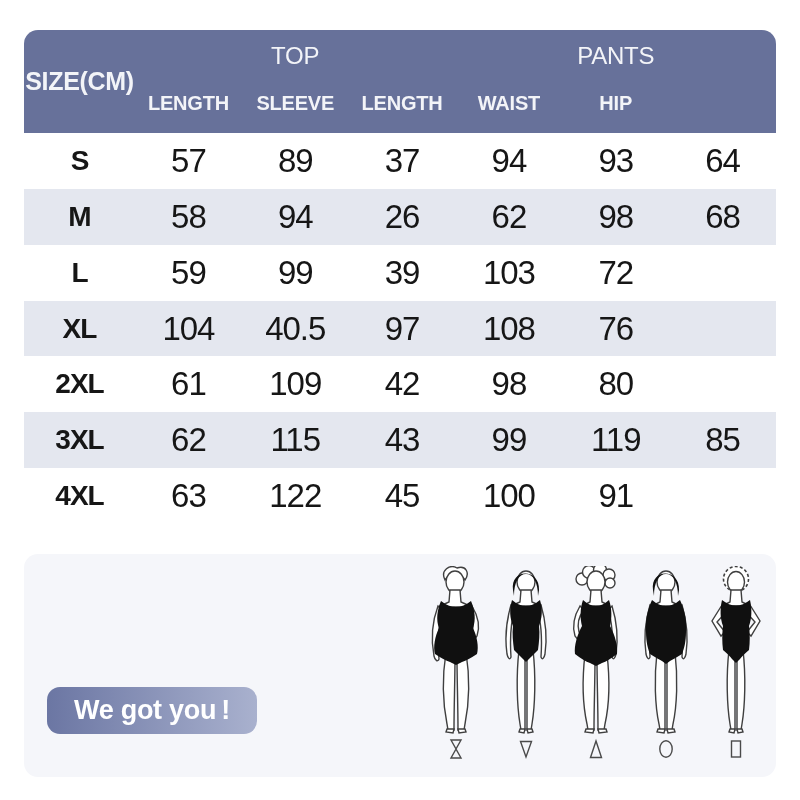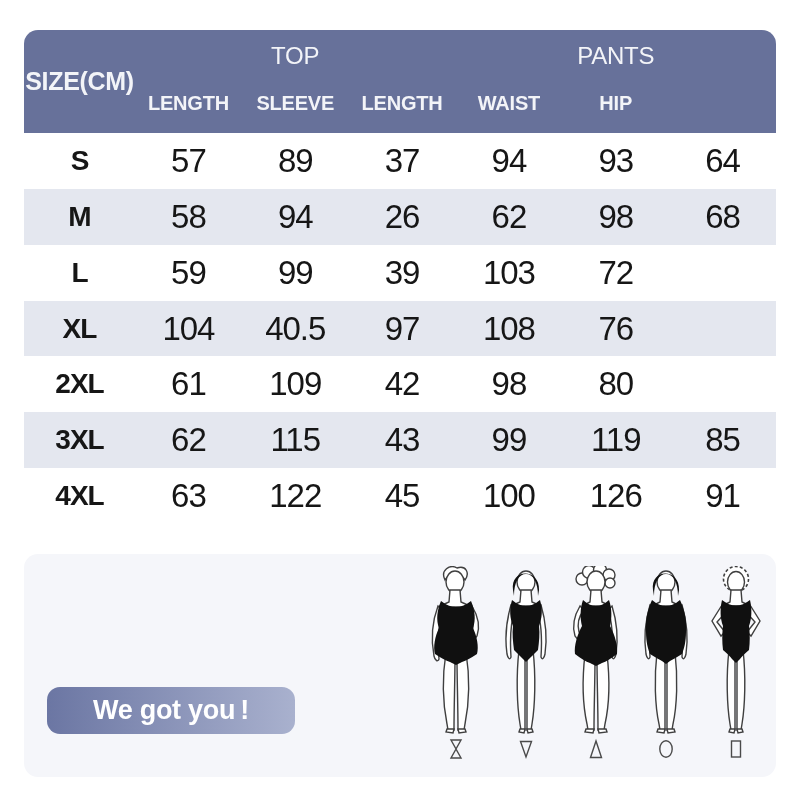--- a/index.html
+++ b/index.html
@@ -50,21 +50,21 @@
     position:absolute;left:24px;top:554px;width:752px;height:223px;
     background:var(--panel_bg);border-radius:14px;
   }
   .headline{
     position:absolute;left:24px;top:30px;
     font-size:31px;font-weight:bold;color:var(--headline_text);
     line-height:47px;letter-spacing:-0.3px;white-space:nowrap;
   }
   .cta{
     position:absolute;left:23px;top:133px;
-    width:248px;height:47px;border:none;border-radius:13px;
+    width:210px;height:47px;border:none;border-radius:13px;
     background:linear-gradient(90deg,var(--btn_grad_a),var(--btn_grad_b));
     color:var(--btn_text);font-weight:bold;font-size:27px;
     font-family:"Liberation Sans",sans-serif;letter-spacing:-0.3px;
     display:flex;align-items:center;justify-content:center;cursor:pointer;
   }
   .figures{position:absolute;right:6px;top:12px;display:flex;gap:2px;}
   .fig-col{width:68px;display:flex;flex-direction:column;align-items:center;}
   .fig-col svg.fig{width:64px;height:168px;display:block;}
   .fig-col svg.sym{width:18px;height:22px;margin-top:4px;display:block;}
   .fig path,.fig ellipse,.fig circle{vector-effect:non-scaling-stroke;}
@@ -137,21 +137,20 @@
         <div class="cell val">99</div>
         <div class="cell val">119</div>
         <div class="cell val">85</div>
       </div>
       <div class="trow">
         <div class="cell size">4XL</div>
         <div class="cell val">63</div>
         <div class="cell val">122</div>
         <div class="cell val">45</div>
         <div class="cell val">100</div>
-        <div class="cell val">126</div>
         <div class="cell val">91</div>
       </div>
     </div>
 </div>
 
 <div class="panel">
   <button class="cta">We got you !</button>
 
   <div class="figures">
 

